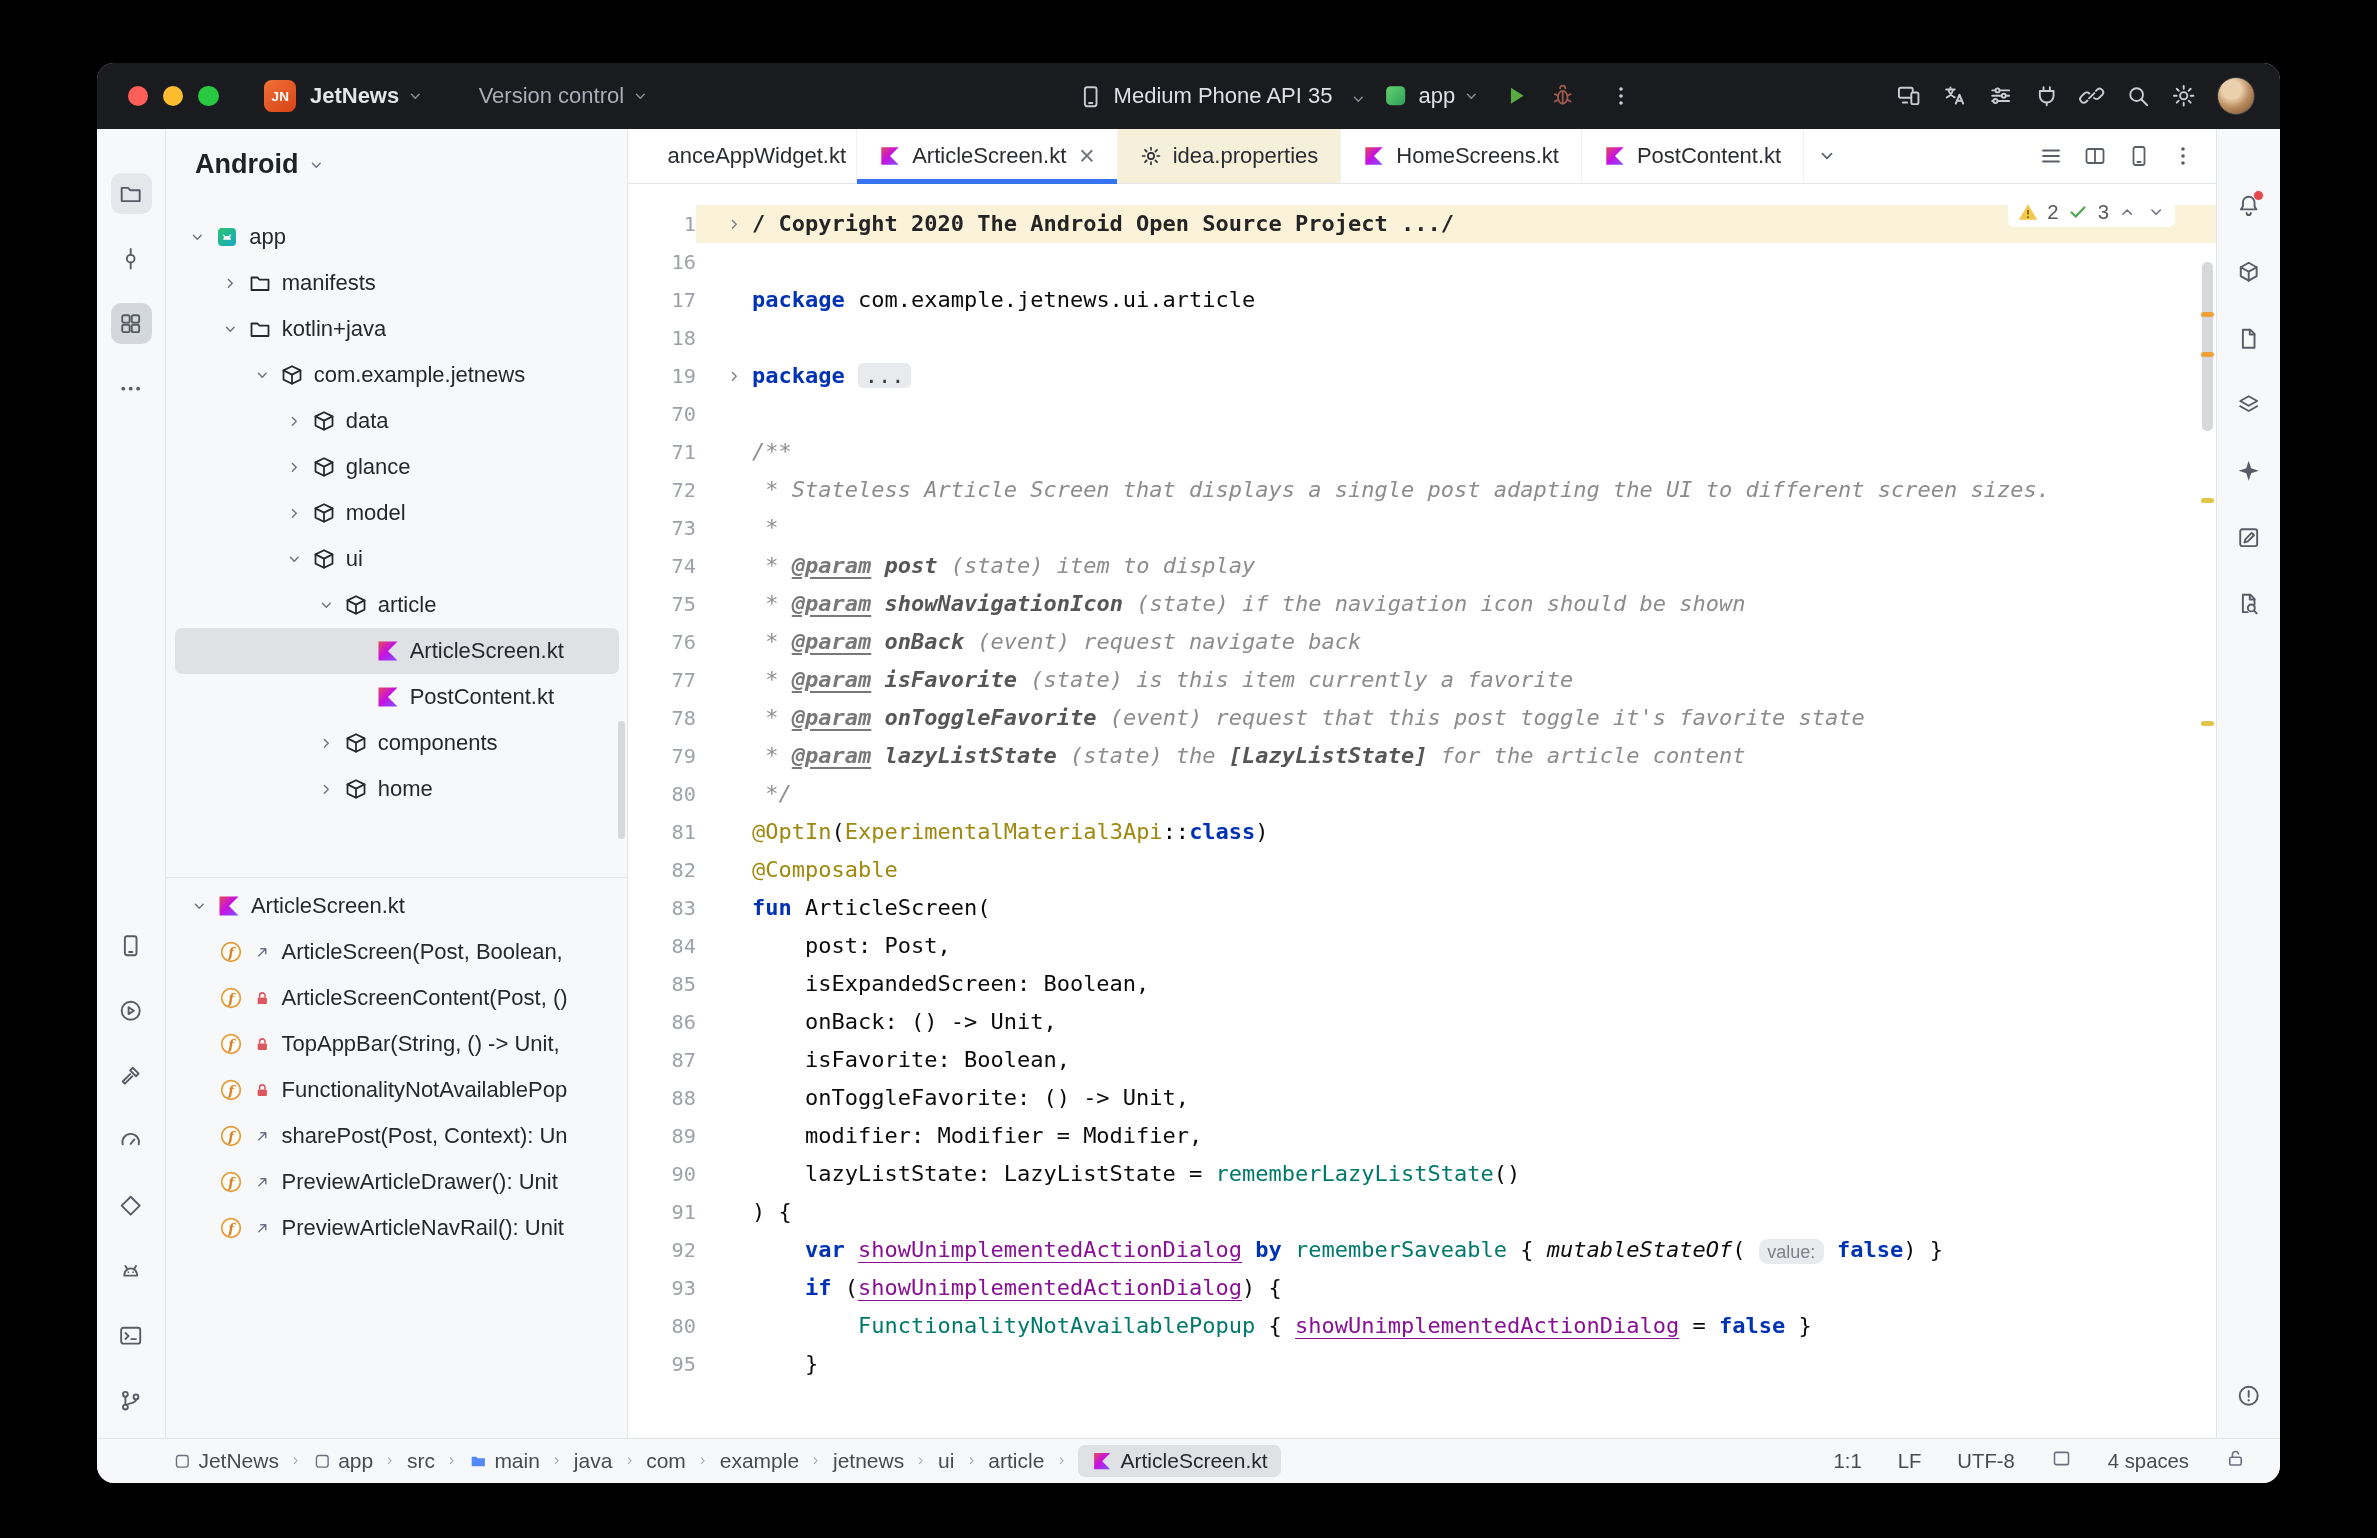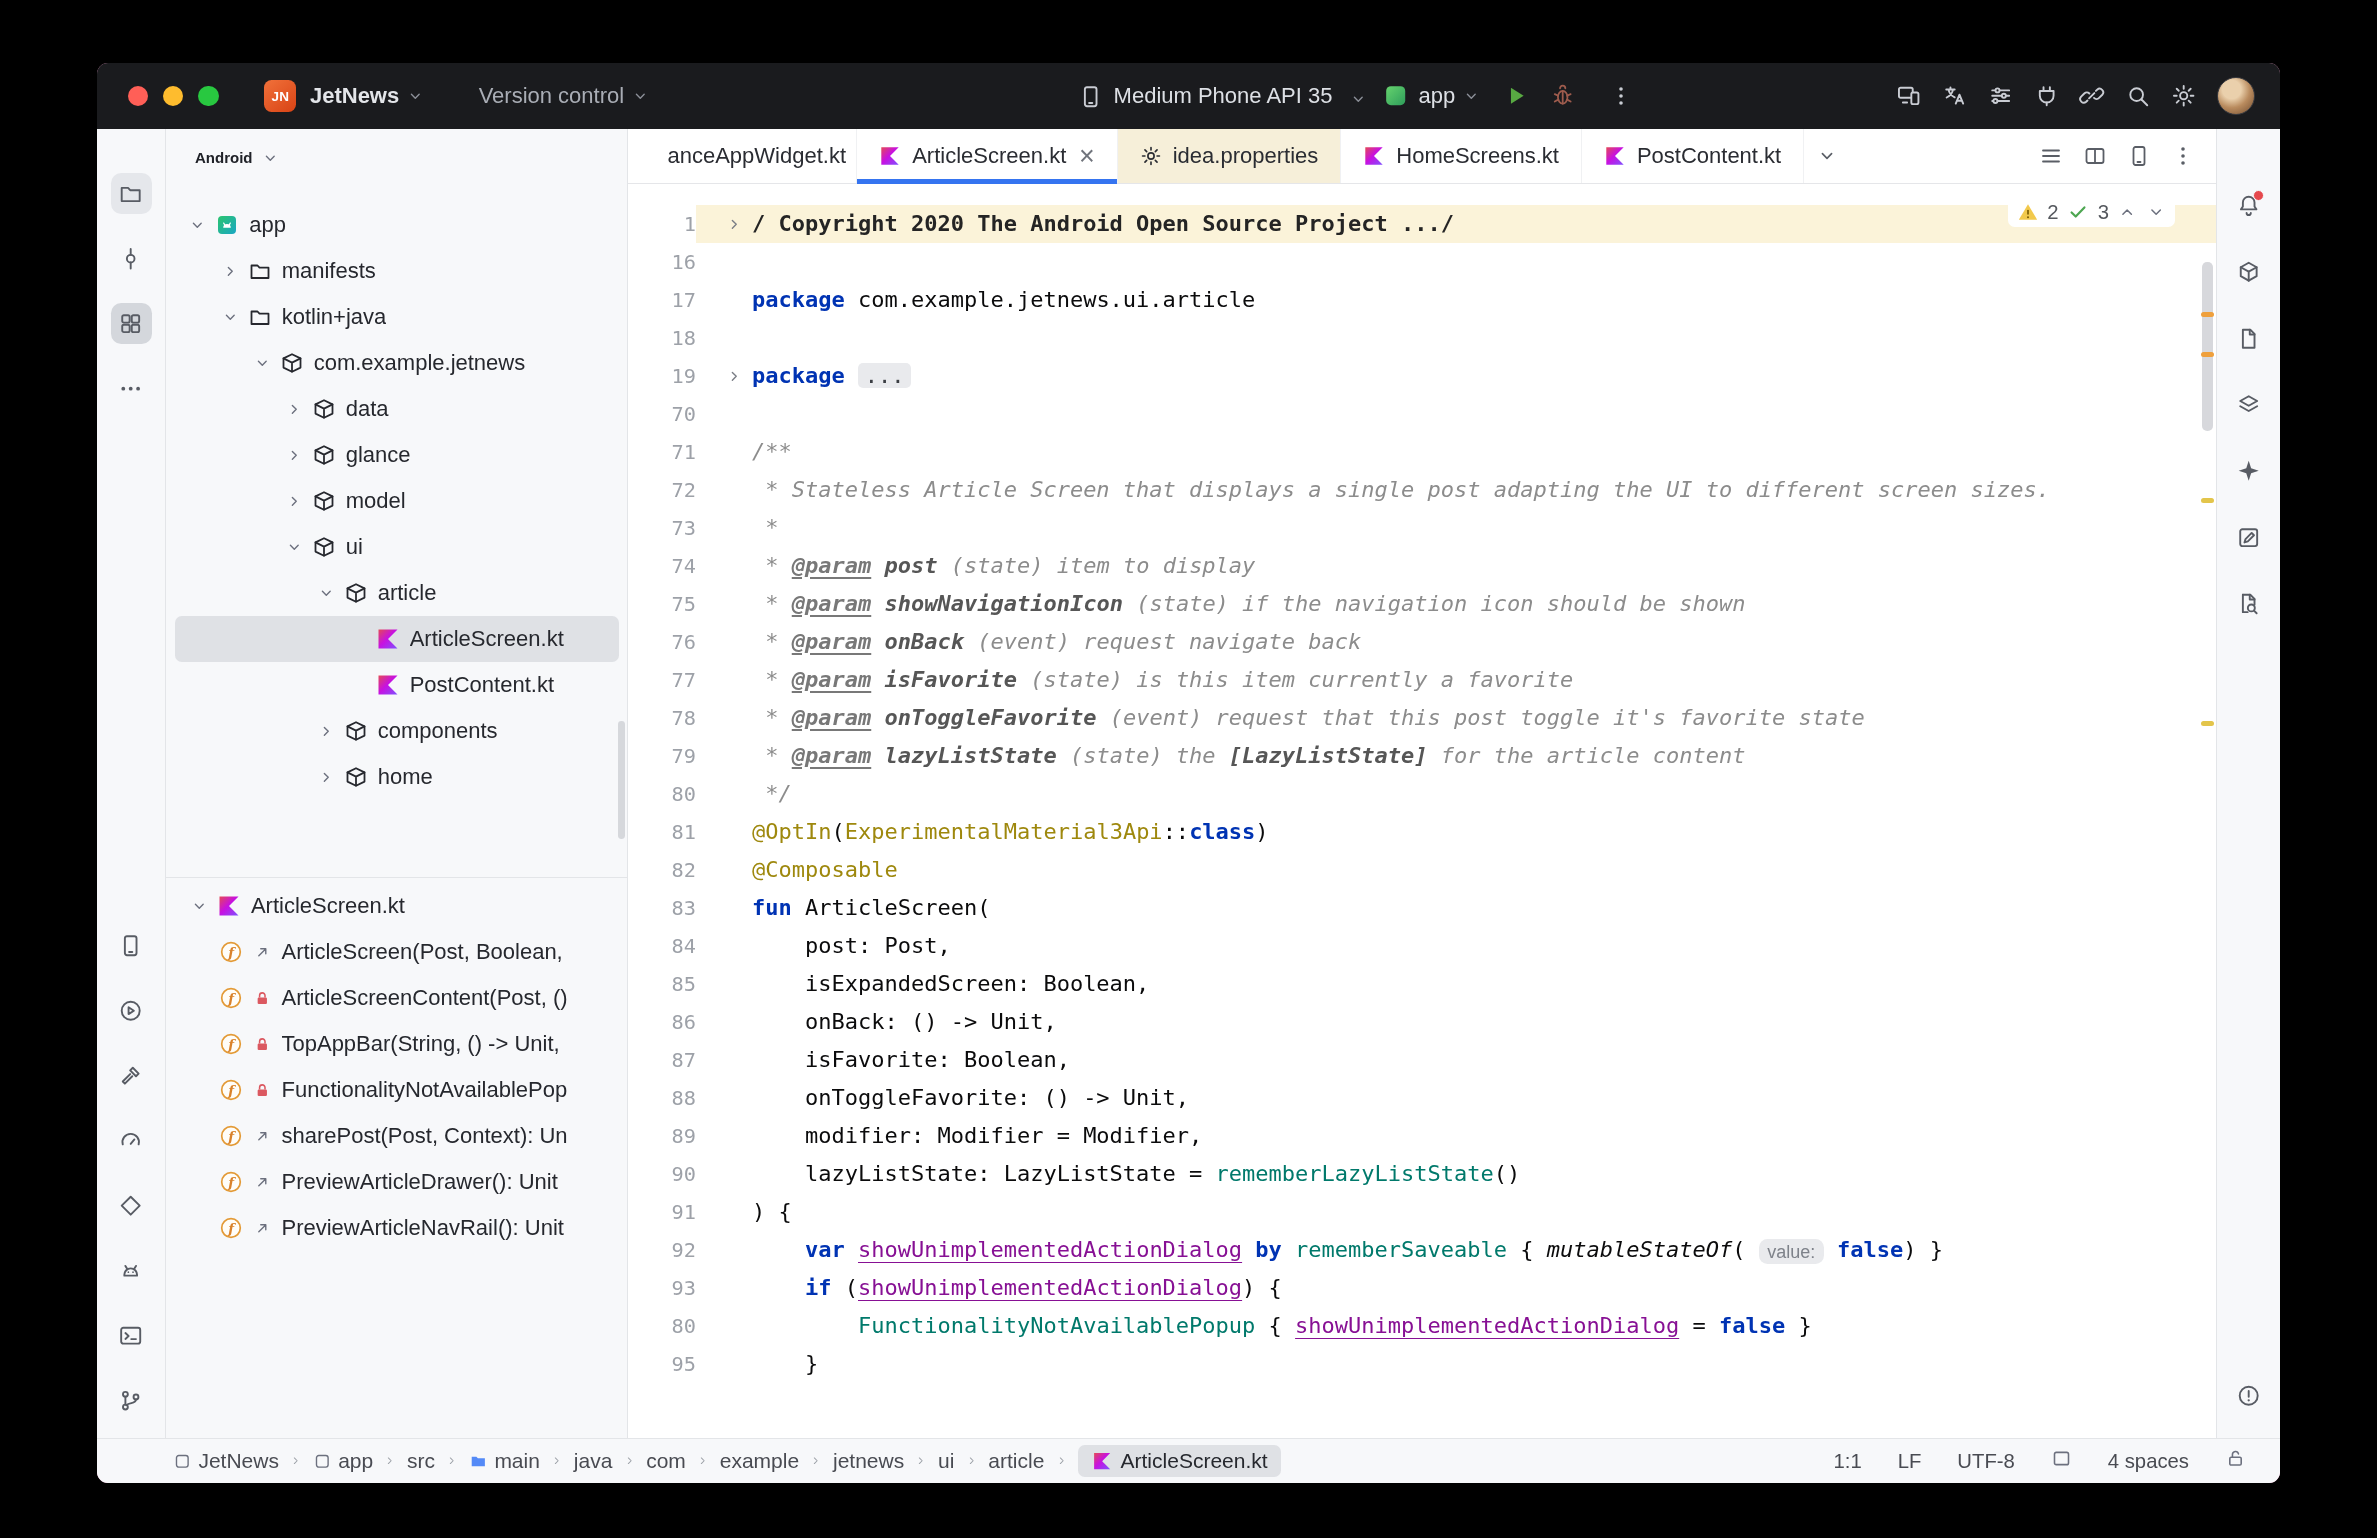--- a/index.html
+++ b/index.html
@@ -1,17 +1,17 @@
 <!DOCTYPE html>
 <html style="font-size:13.5px"><head>
 <meta charset="utf-8">
 <style>
   html,body{margin:0;padding:0;width:2377px;height:1538px;background:#000;overflow:hidden;
     font-family:"Liberation Sans",sans-serif;-webkit-font-smoothing:antialiased;}
-  .window{position:absolute;left:97px;top:63px;width:2183px;height:1420px;border-radius:11px;
+  .window{position:absolute;left:97px;top:63px;width:2183px;height:1420px;border-radius:17px;
     background:#f9a8d4;overflow:hidden;display:flex;flex-direction:column;box-shadow:0 25.4px 76px rgba(0,0,0,.6);}
   
   .titlebar{height:66px;flex:0 0 66px;background:#1A1B1E;display:flex;align-items:center;padding:0 25.4px 0 30.5px;position:relative;color:#DFE1E5;}
   .tl{width:20.3px;height:20.3px;border-radius:50%;margin-right:15.2px;flex:0 0 auto;}
   .tl.red{background:#FF5F57}.tl.yel{background:#FEBC2E}.tl.grn{background:#28C840}
   .jn-logo{width:32px;height:32px;border-radius:7.6px;margin-left:30.5px;background:linear-gradient(140deg,#F1713A,#D84315);
     color:#fff;font-weight:700;font-size:13.5px;display:flex;align-items:center;justify-content:center;letter-spacing:0.4px;}
   .tb-text{font-size:22px;color:#E3E5E9;font-weight:600;margin-left:13.5px;}
   .tb-dim{font-size:22px;color:#A9ADB5;font-weight:400;}
   .tb-chev{color:#8B8F98;margin-left:6.8px;display:flex;}
@@ -35,21 +35,21 @@
   .rstripe{width:63px;border-left:0.8px solid #E3E5E8;padding:56px 0 22px;gap:25.4px;}
   .stripe-btn{width:41px;height:41px;border-radius:10.2px;display:flex;align-items:center;justify-content:center;color:#585C64;position:relative;flex:0 0 auto;}
   .stripe-btn svg{width:25.4px;height:25.4px;}
   .stripe-btn.active1{background:#E5E7EB;}
   .stripe-btn.active2{background:#D4D7DC;}
   .stripe-spacer{margin-top:auto;}
   .dot{position:absolute;right:5.1px;top:5.1px;width:9.3px;height:9.3px;border-radius:50%;background:#E5484D;border:1.7px solid #F7F8FA;}
   
   .sidepanel{width:461px;flex:0 0 461px;background:#F7F8FA;border-right:0.8px solid #E3E5E8;display:flex;flex-direction:column;min-height:0;position:relative;}
   .proj{height:748px;flex:0 0 748px;display:flex;flex-direction:column;overflow:hidden;position:relative;}
-  .pane-header{padding:20.3px 8.5px 12px 29px;font-size:15px;font-weight:700;color:#202228;display:flex;gap:8.5px;flex:0 0 auto;}
+  .pane-header{padding:20.3px 8.5px 12px 29px;font-size:27px;font-weight:700;color:#202228;display:flex;align-items:center;gap:8.5px;flex:0 0 auto;}
   .pane-header .icon svg{width:18.6px;height:18.6px;color:#6C707E;}
   .tree{padding-top:22px;}
   .trow{height:46px;display:flex;align-items:center;font-size:22px;color:#26282E;margin:0 8.5px;border-radius:6.8px;overflow:hidden;white-space:nowrap;}
   .trow.selected{background:#DFE1E5;}
   .chev{width:29px;flex:0 0 29px;display:flex;justify-content:center;color:#6C707E;}
   .chev svg{width:18.6px;height:18.6px;}
   .ticon{width:27px;height:25.4px;flex:0 0 27px;margin:0 8.5px 0 1.7px;}
   .ticon svg{width:24px;height:24px;}
   .tlabel{overflow:hidden;text-overflow:ellipsis;}
   .struct{flex:1;border-top:0.8px solid #E3E5E8;display:flex;flex-direction:column;overflow:hidden;}

